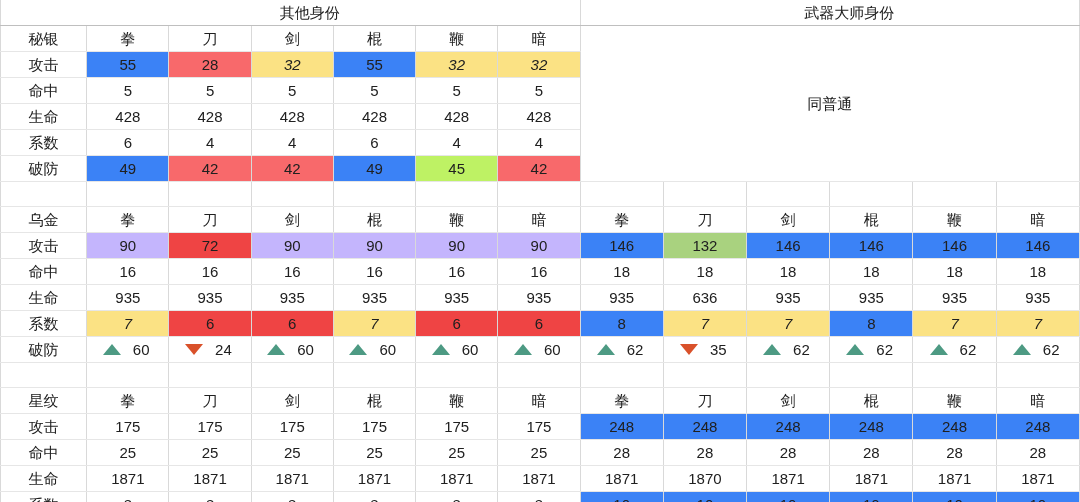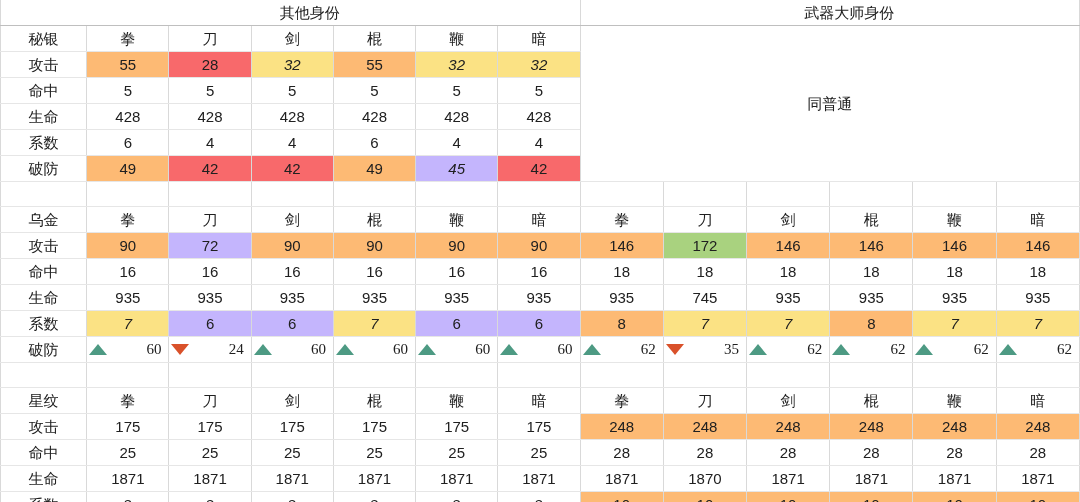--- a/index.html
+++ b/index.html
@@ -71,38 +71,37 @@
   tr.hdr-row td.lbl { font-size: 15px; }
   tr.first-hdr td { border-top: 1px solid #1a1a1a; }
 
   td.lbl {
     text-align: center;
     font-size: 15px;
     background: #ffffff;
   }
 
   
-  .f-green      { background: #fdba74; }
+  .f-green      { background: #3b82f6; }
   .f-lightgreen { background: #a9d27f; }
   .f-red        { background: #f8696b; }
-  .f-red2       { background: #c4b5fd; }
+  .f-red2       { background: #ef4444; }
   .f-yellow     { background: #fbe284; font-style: italic; }
-  .f-yelgreen   { background: #c4b5fd; font-style: italic; }
-  .f-orange     { background: #fdba74; }
+  .f-yelgreen   { background: #bef264; }
+  .f-orange     { background: #c4b5fd; }
   .f-none       { background: #ffffff; }
 
   
   .icocell {
     display: flex;
     align-items: center;
-    justify-content: space-between;
+    justify-content: center;
     gap: 12px;
     height: 25px;
     padding-left: 2px;
-    font-family: Liberation Serif, serif;
   }
   .icocell .num { min-width: 22px; text-align: left; font-size: 15px; }
   .tri {
     width: 0; height: 0; display: inline-block;
   }
   .tri-up {
     border-left: 9px solid transparent;
     border-right: 9px solid transparent;
     border-bottom: 11px solid #4d9a83;
   }
@@ -225,21 +224,21 @@
         </tr>
         <tr>
           <td class="lbl">攻击</td>
           <td class="f-orange">90</td>
           <td class="f-red2">72</td>
           <td class="f-orange">90</td>
           <td class="f-orange">90</td>
           <td class="f-orange">90</td>
           <td class="f-orange div-right">90</td>
           <td class="f-green div-left">146</td>
-          <td class="f-lightgreen">172</td>
+          <td class="f-lightgreen">132</td>
           <td class="f-green">146</td>
           <td class="f-green">146</td>
           <td class="f-green">146</td>
           <td class="f-green">146</td>
         </tr>
         <tr>
           <td class="lbl">命中</td>
           <td class="f-none">16</td>
           <td class="f-none">16</td>
           <td class="f-none">16</td>
@@ -255,21 +254,21 @@
         </tr>
         <tr>
           <td class="lbl">生命</td>
           <td class="f-none">935</td>
           <td class="f-none">935</td>
           <td class="f-none">935</td>
           <td class="f-none">935</td>
           <td class="f-none">935</td>
           <td class="f-none div-right">935</td>
           <td class="f-none div-left">935</td>
-          <td class="f-none">745</td>
+          <td class="f-none">636</td>
           <td class="f-none">935</td>
           <td class="f-none">935</td>
           <td class="f-none">935</td>
           <td class="f-none">935</td>
         </tr>
         <tr>
           <td class="lbl">系数</td>
           <td class="f-yellow">7</td>
           <td class="f-red2">6</td>
           <td class="f-red2">6</td>

